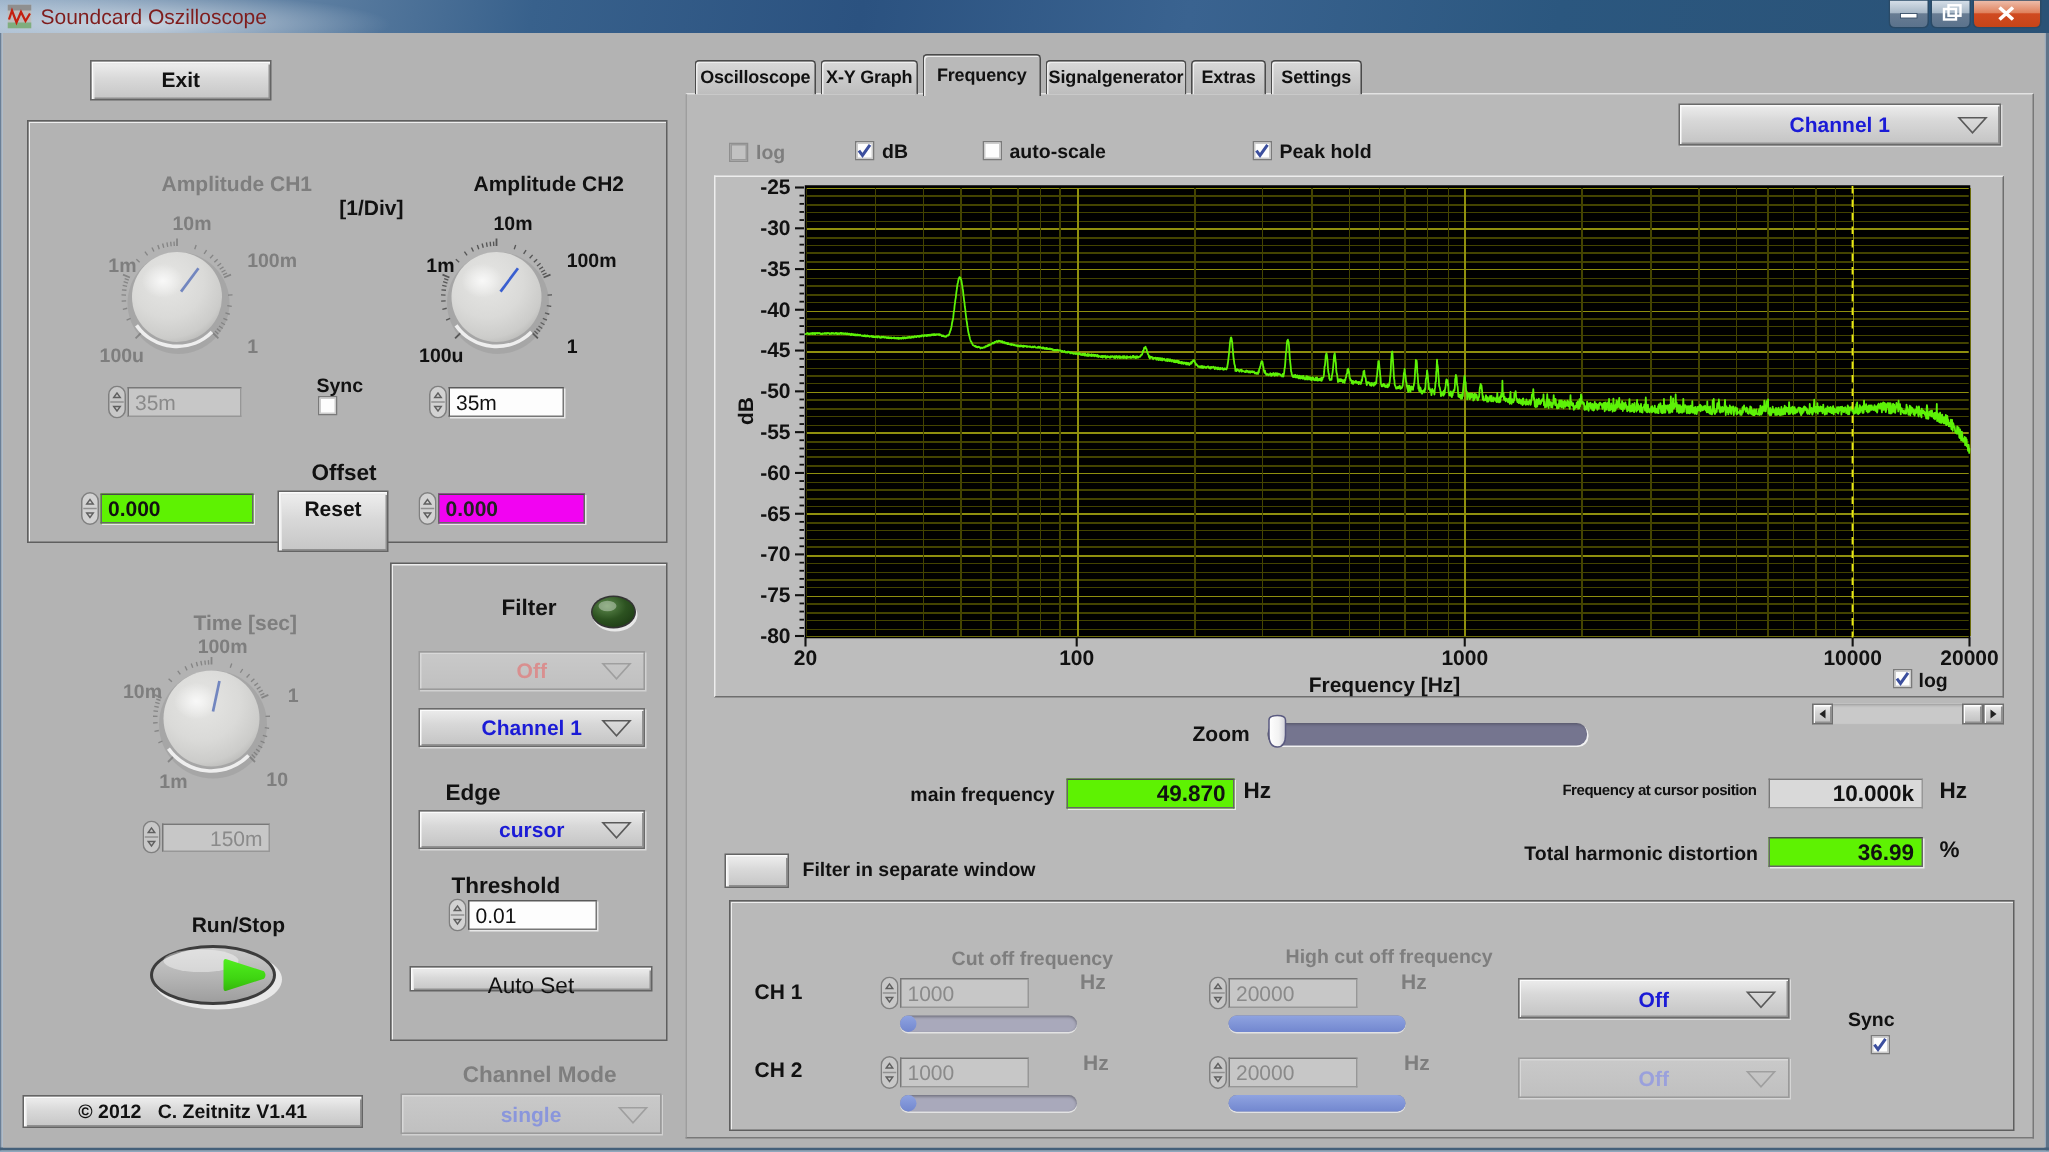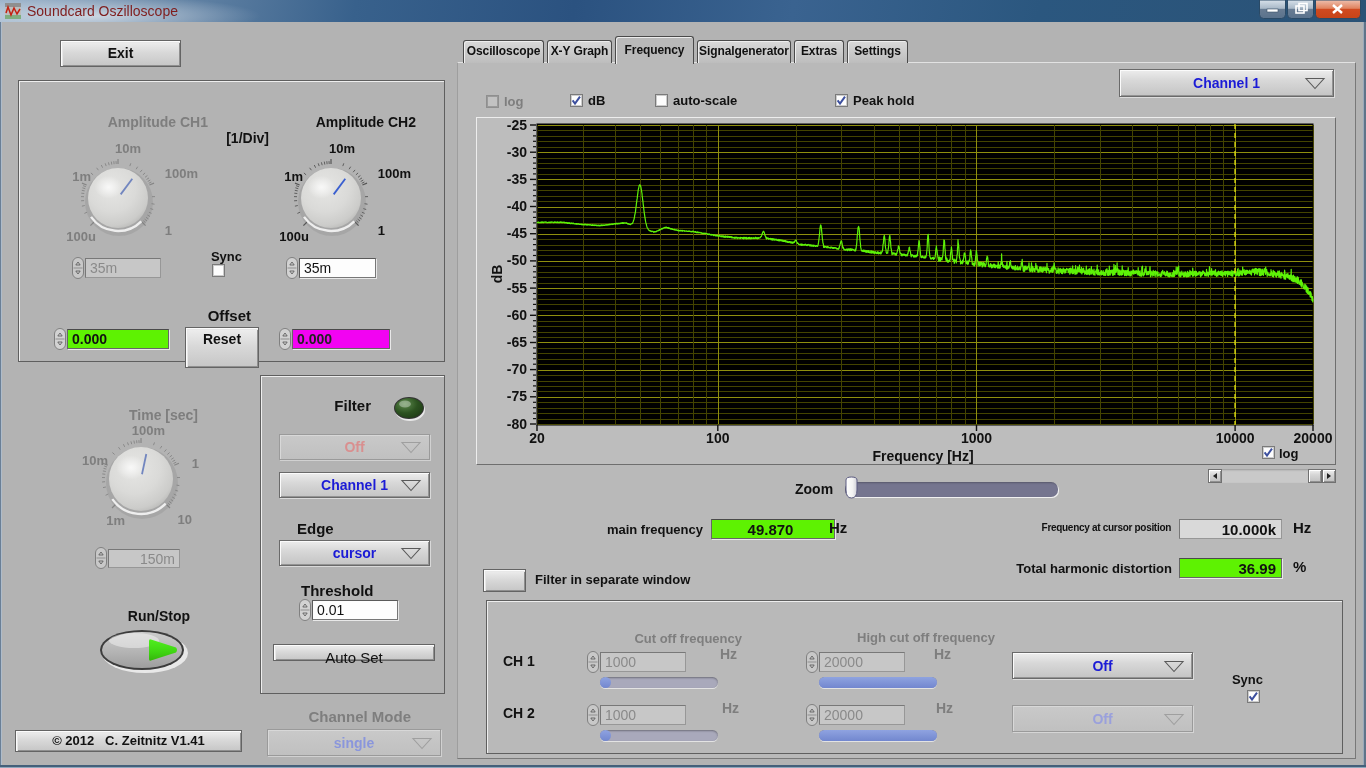--- a/index.html
+++ b/index.html
@@ -599,21 +599,21 @@
       <linearGradient id="zt" x1="0" y1="0" x2="1" y2="0">
 <stop offset="0" stop-color="#ffffff"></stop>
         <stop offset="0.6" stop-color="#f2f2f2"></stop>
         <stop offset="1" stop-color="#d0d0d8"></stop>
       </linearGradient>
     </defs>
 <path d="M3 4 Q3 1 8.5 1 Q14 1 14 4 L14 14 Q14 22 8.5 22 Q3 22 3 14 Z" fill="url(#zt)" stroke="#5a5a80" stroke-width="1"></path>
 </svg>
 
 <div class="ab b" style="left:553px;top:522px;width:150px;text-align:right;font-size:13px">main frequency</div>
-<div class="ab" style="left:711px;top:519px;width:124px;height:20px;background:#5ef202;border:1px solid #666;border-top-color:#4a4a4a;box-shadow:1px 1px 0 rgba(255,255,255,0.7);font-size:15px;font-weight:bold;text-align:center;padding:1px 5px 0 0">49.870</div>
+<div class="ab" style="left:711px;top:519px;width:112px;height:20px;background:#5ef202;border:1px solid #666;border-top-color:#4a4a4a;box-shadow:1px 1px 0 rgba(255,255,255,0.7);font-size:15px;font-weight:bold;text-align:right;padding:1px 5px 0 0">49.870</div>
 <div class="ab b" style="left:829px;top:519px;font-size:15px">Hz</div>
 <div class="ab b" style="left:971px;top:522px;width:200px;text-align:right;font-size:10px;letter-spacing:-0.3px">Frequency at cursor position</div>
 <div class="ab dfld" style="left:1179px;top:519px;width:103px;height:20px;background:#d9d9d9;font-size:15px;font-weight:bold;text-align:right;padding:1px 5px 0 0;color:#111">10.000k</div>
 <div class="ab b" style="left:1293px;top:519px;font-size:15px">Hz</div>
 <div class="ab b" style="left:972px;top:561px;width:200px;text-align:right;font-size:13px">Total harmonic distortion</div>
 <div class="ab" style="left:1179px;top:558px;width:103px;height:20px;background:#5ef202;border:1px solid #666;border-top-color:#4a4a4a;box-shadow:1px 1px 0 rgba(255,255,255,0.7);font-size:15px;font-weight:bold;text-align:right;padding:1px 5px 0 0">36.99</div>
 <div class="ab b" style="left:1293px;top:558px;font-size:15px">%</div>
 
 <div class="ab btn" style="left:483px;top:569px;width:43px;height:23px"></div>
 <div class="ab b" style="left:535px;top:572px;font-size:13px">Filter in separate window</div>

